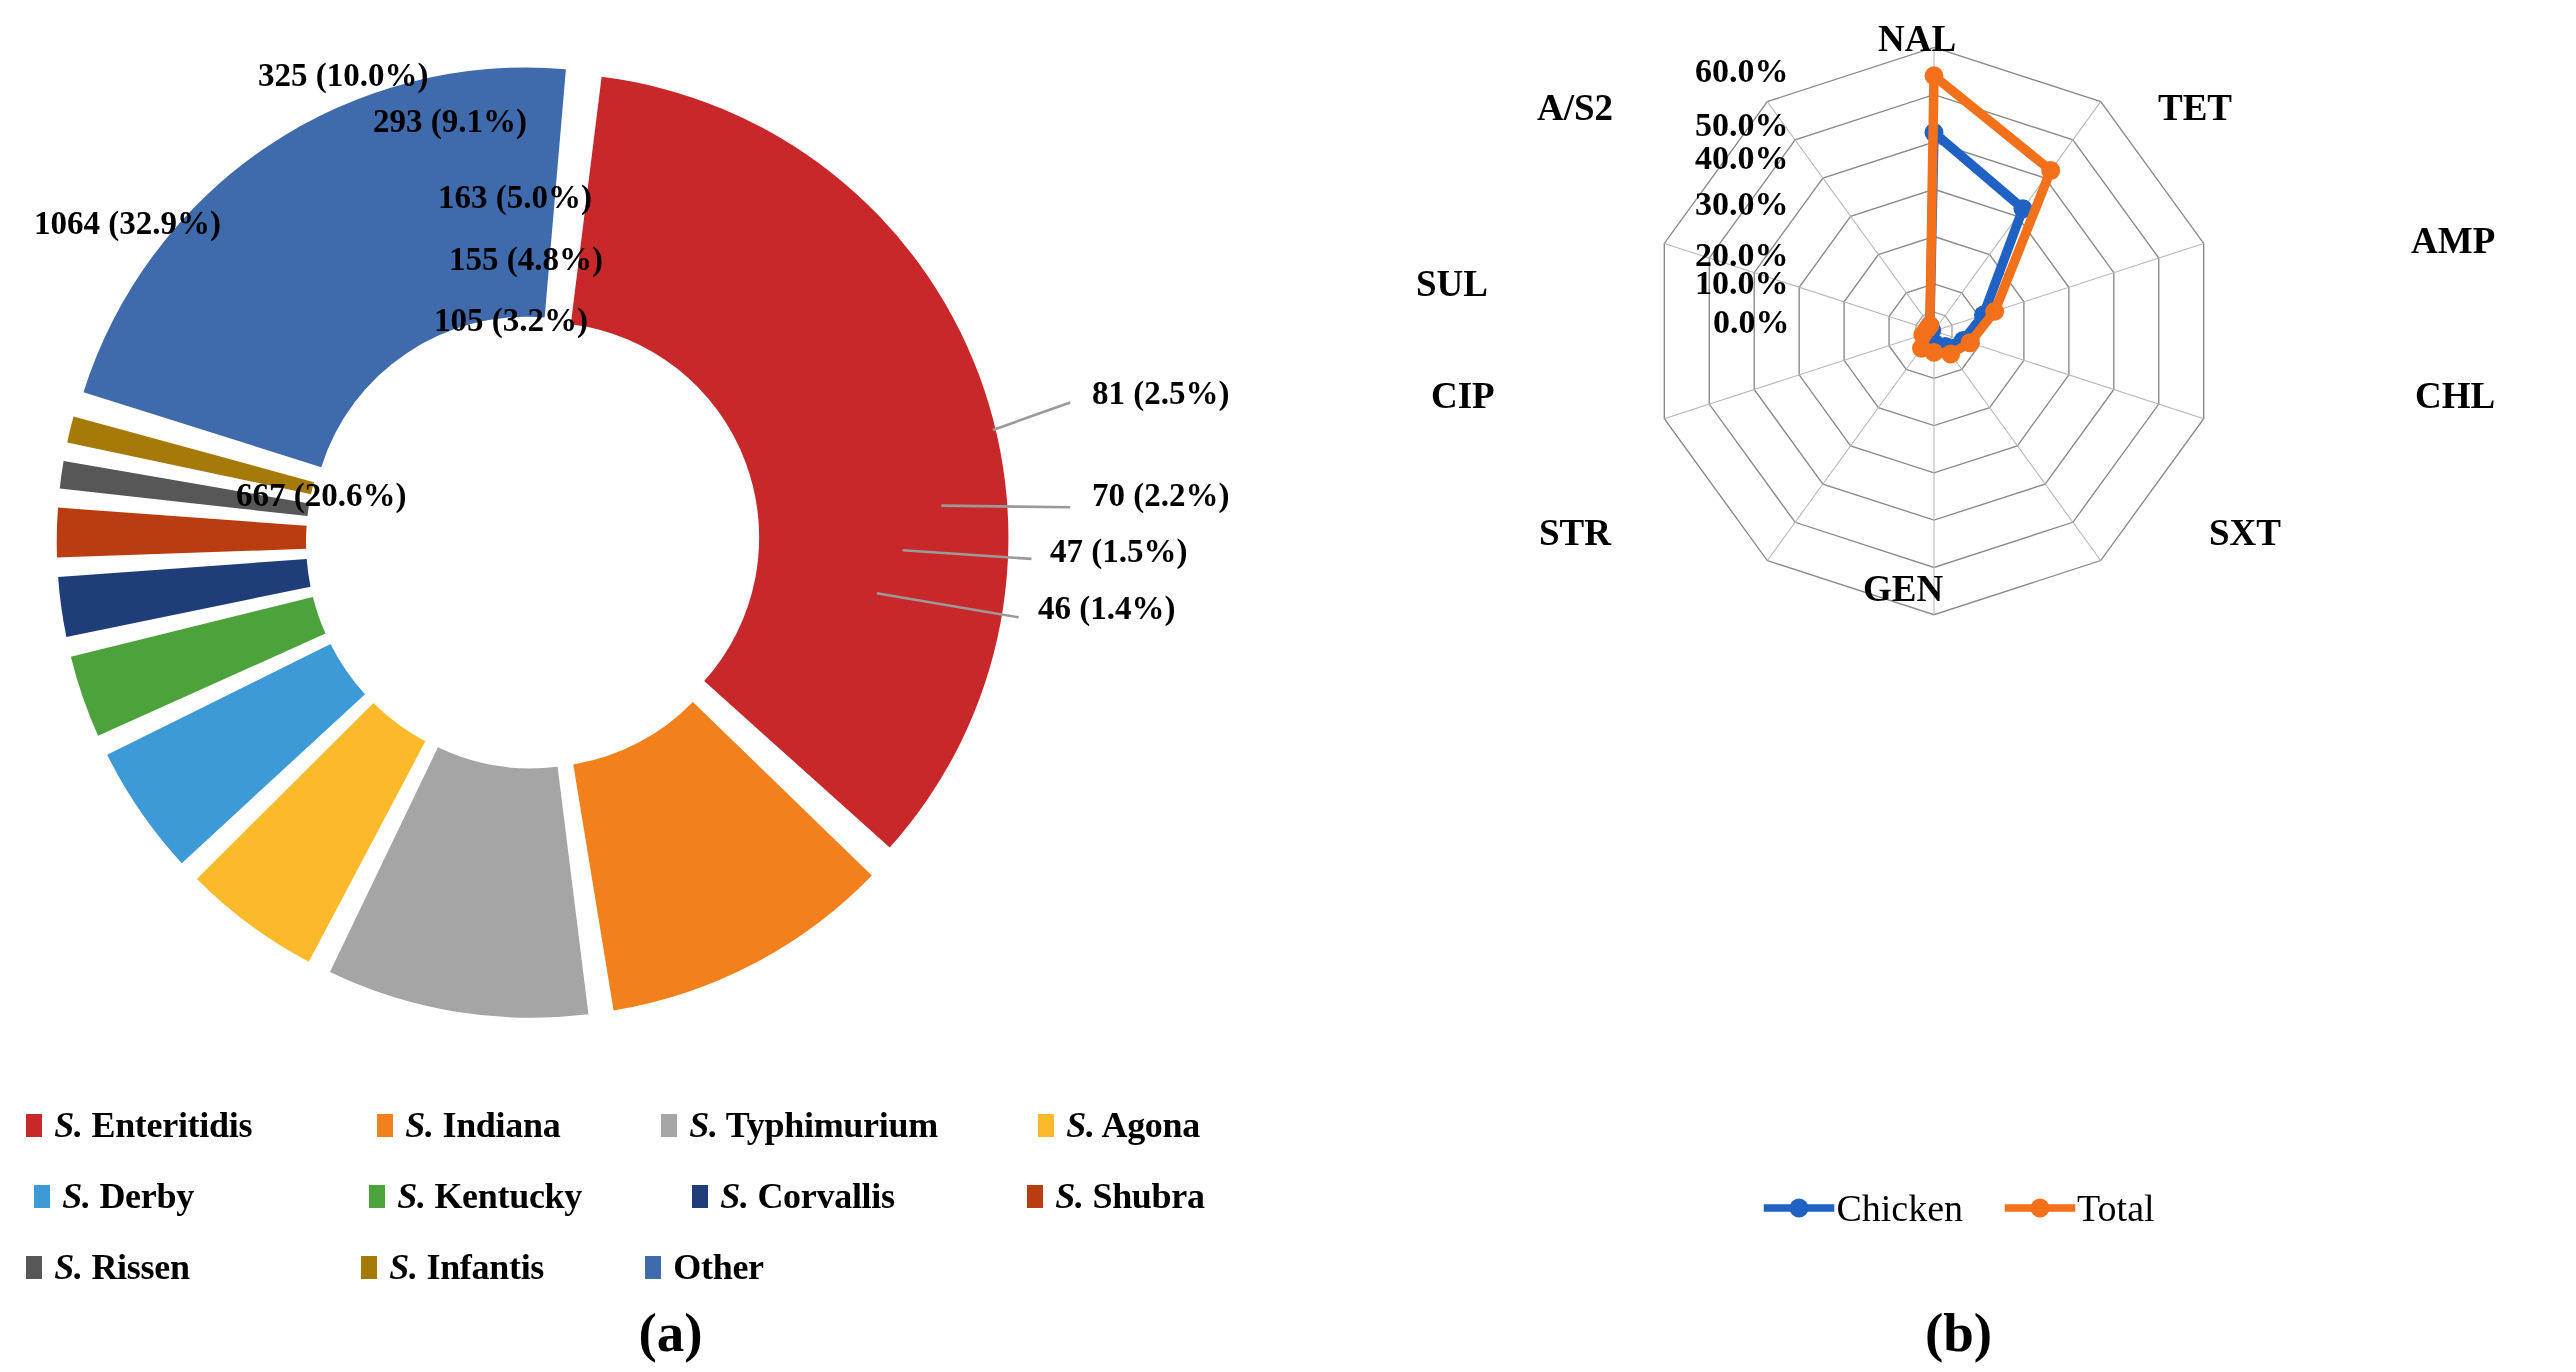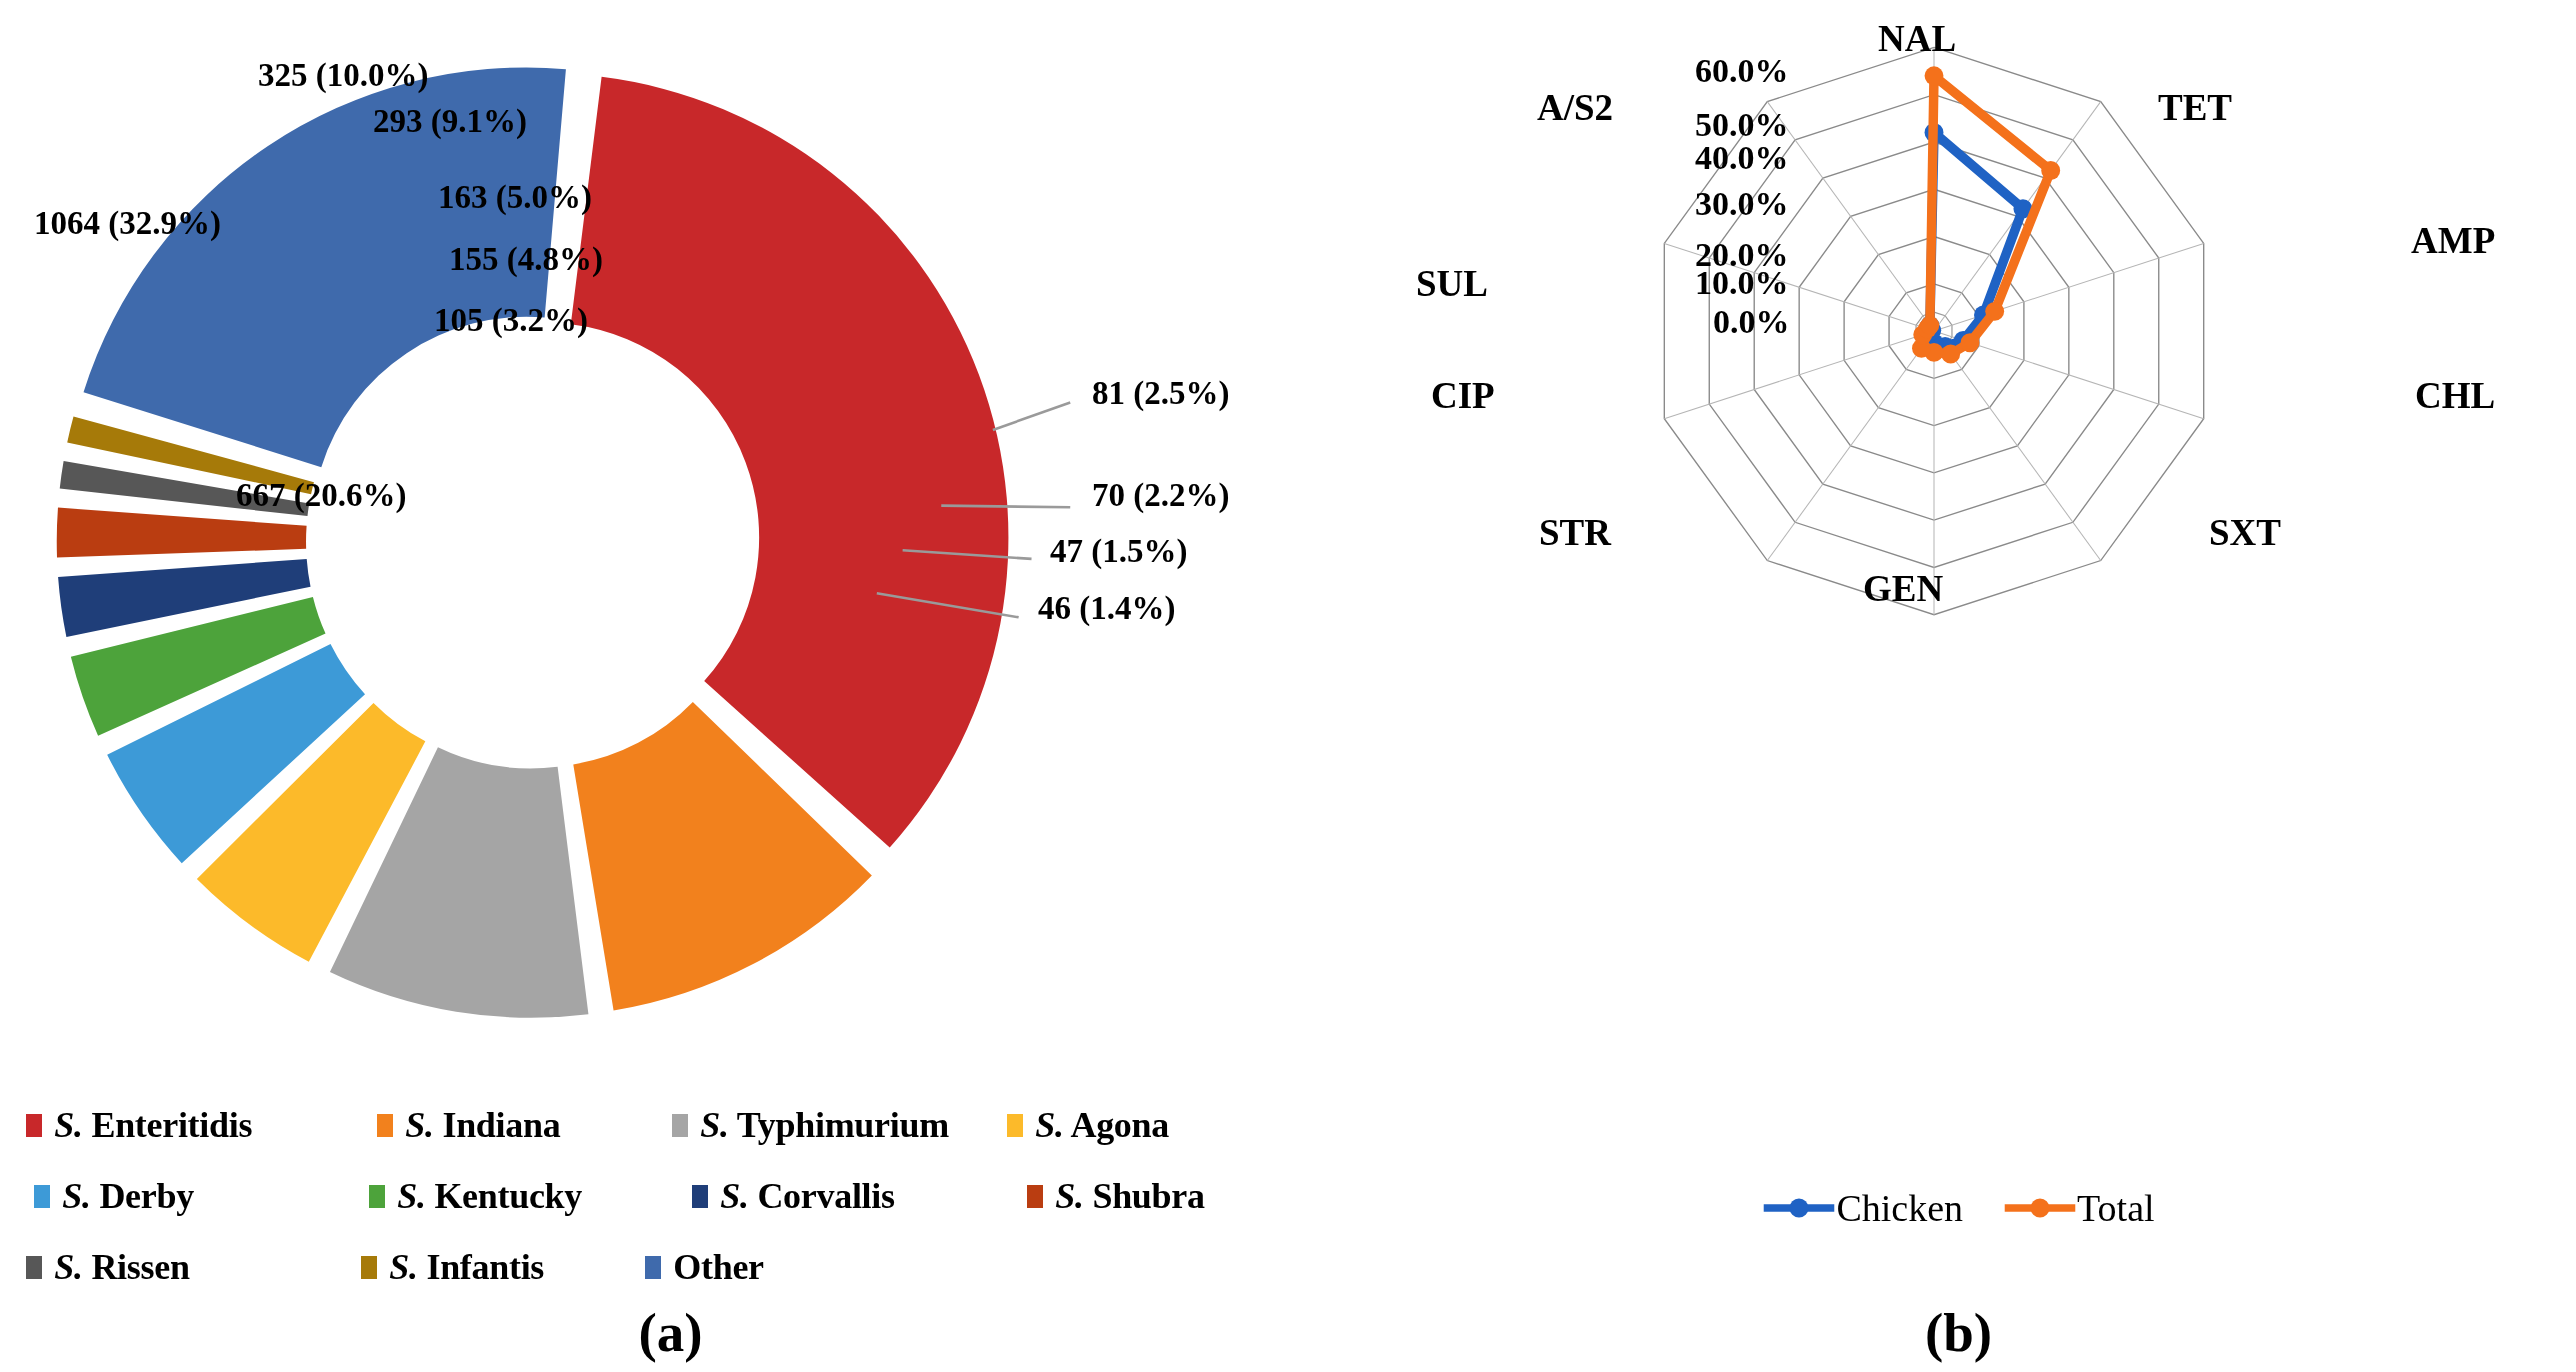--- a/index.html
+++ b/index.html
@@ -77,21 +77,21 @@
     <div class="legend">
       <div class="legend-row">
         <div class="legend-cell" style="width:335px;">
           <span class="swatch" style="background:#C8282A"></span>
           <span class="legend-text"><i>S.</i><span> Enteritidis</span></span>
         </div>
         <div class="legend-cell" style="width:284px;padding-left:16px;">
           <span class="swatch" style="background:#F2811D"></span>
           <span class="legend-text"><i>S.</i><span> Indiana</span></span>
         </div>
-        <div class="legend-cell" style="width:335px;margin-left:11px;">
+        <div class="legend-cell" style="width:377px;">
           <span class="swatch" style="background:#A5A5A5"></span>
           <span class="legend-text"><i>S.</i><span> Typhimurium</span></span>
         </div>
         <div class="legend-cell">
           <span class="swatch" style="background:#FCBA2A"></span>
           <span class="legend-text"><i>S.</i><span> Agona</span></span>
         </div>
       </div>
       <div class="legend-row">
         <div class="legend-cell" style="width:335px;padding-left:8px;">

